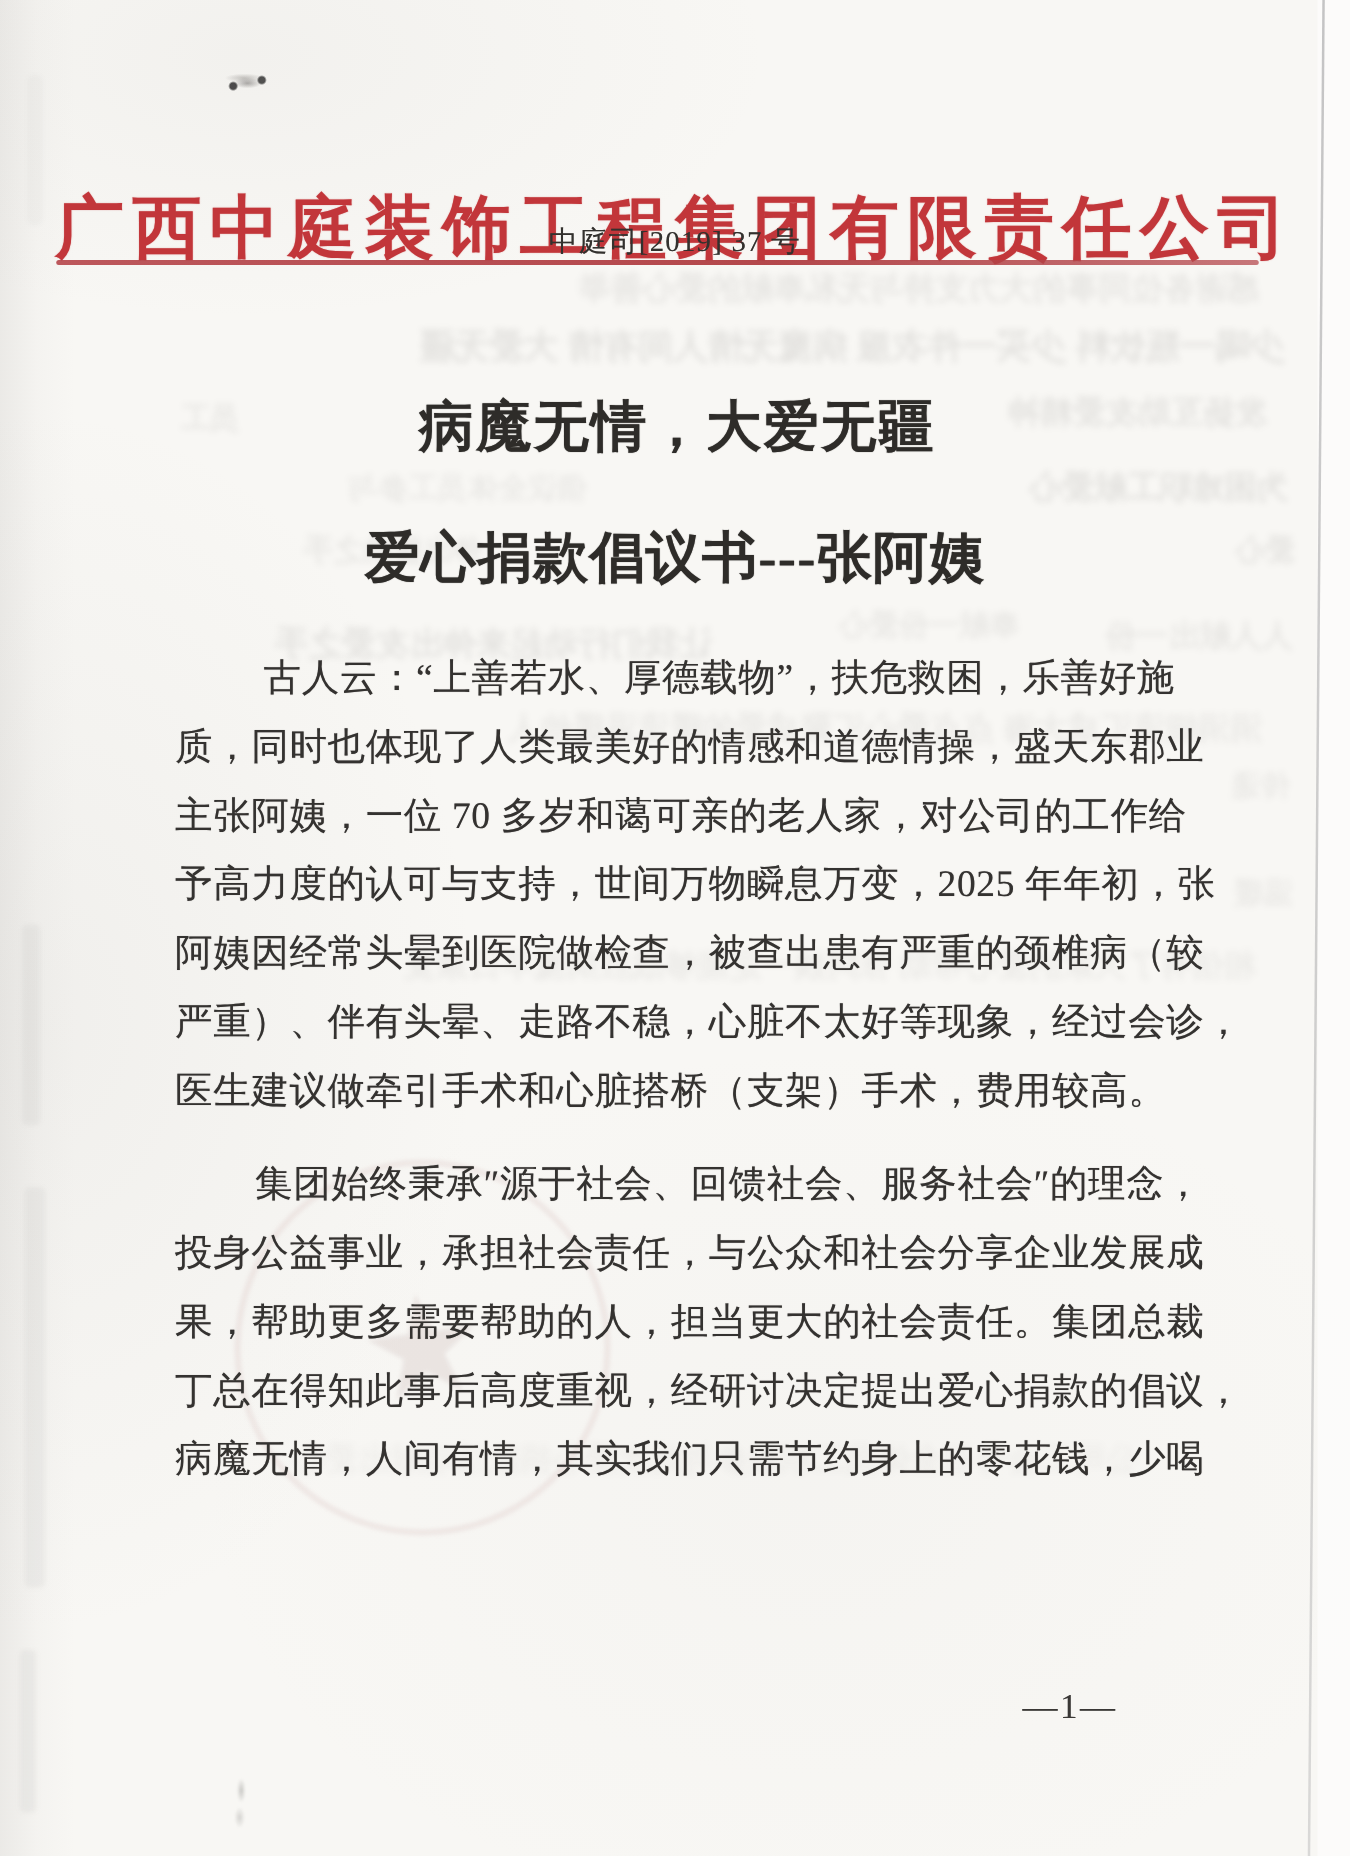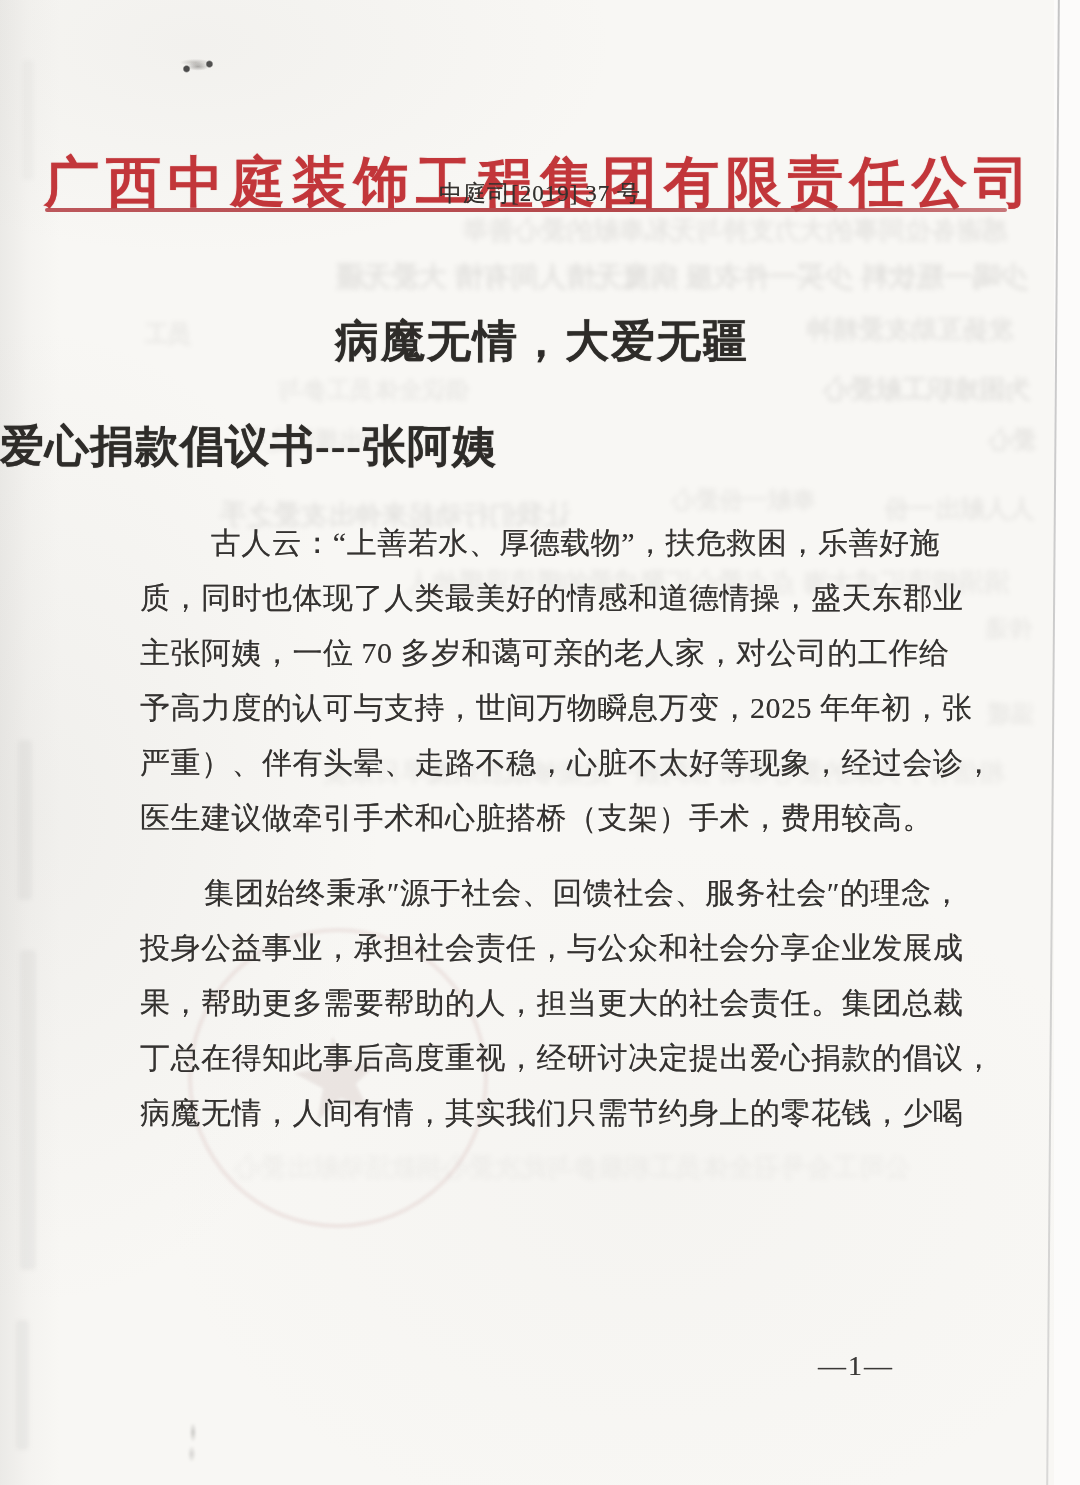--- a/index.html
+++ b/index.html
@@ -73,21 +73,21 @@
   
   .title-main{
     position:absolute;left:12px;top:312px;width:1060px;
     text-align:center;
     font-size:44px;font-weight:800;color:#2e2c29;
     letter-spacing:2px;margin:0;
     text-shadow:0 0 0.8px rgba(46,44,41,0.7);
   }
   .title-sub{
     position:absolute;left:0;top:417px;width:1080px;
-    text-align:left;
+    text-align:center;
     font-size:44px;font-weight:800;color:#2e2c29;
     letter-spacing:1px;margin:0;
     text-shadow:0 0 0.8px rgba(46,44,41,0.7);
     font-family:Liberation Serif, serif;
   }
   
   .body-text{position:absolute;left:140px;top:515px;width:800px;}
   .para{margin:0 0 20px 0;}
   .line{
     height:55px;line-height:55px;
@@ -170,20 +170,21 @@
 
   <h2 class="title-main">病魔无情，大爱无疆</h2>
   <h3 class="title-sub">爱心捐款倡议书---张阿姨</h3>
 
   <main class="body-text" id="body-container">
       <div class="para">
         <div class="line indent">古人云：“上善若水、厚德载物”，扶危救困，乐善好施</div>
         <div class="line">质，同时也体现了人类最美好的情感和道德情操，盛天东郡业</div>
         <div class="line">主张阿姨，一位 70 多岁和蔼可亲的老人家，对公司的工作给</div>
         <div class="line">予高力度的认可与支持，世间万物瞬息万变，2025 年年初，张</div>
+        <div class="line">阿姨因经常头晕到医院做检查，被查出患有严重的颈椎病（较</div>
         <div class="line">严重）、伴有头晕、走路不稳，心脏不太好等现象，经过会诊，</div>
         <div class="line">医生建议做牵引手术和心脏搭桥（支架）手术，费用较高。</div>
       </div>
       <div class="para">
         <div class="line indent">集团始终秉承″源于社会、回馈社会、服务社会″的理念，</div>
         <div class="line">投身公益事业，承担社会责任，与公众和社会分享企业发展成</div>
         <div class="line">果，帮助更多需要帮助的人，担当更大的社会责任。集团总裁</div>
         <div class="line">丁总在得知此事后高度重视，经研讨决定提出爱心捐款的倡议，</div>
         <div class="line">病魔无情，人间有情，其实我们只需节约身上的零花钱，少喝</div>
       </div>

